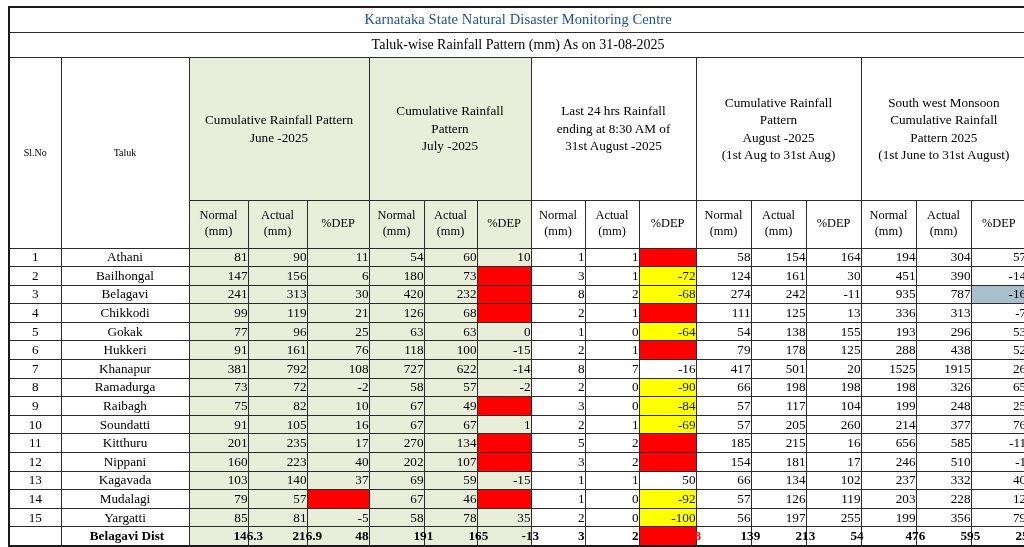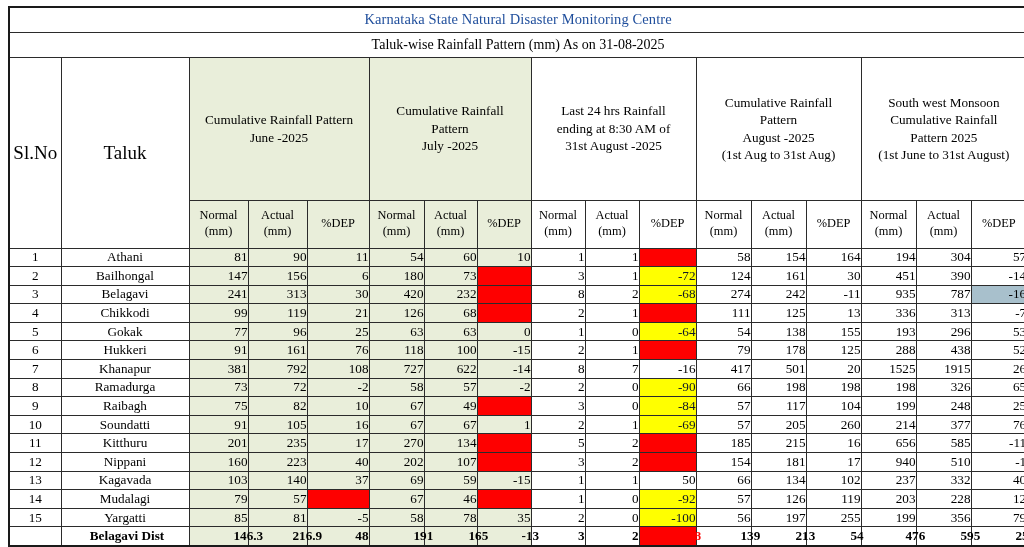--- a/index.html
+++ b/index.html
@@ -52,21 +52,21 @@
     font-size: 13.2px;
     line-height: 1.32;
     height: 143px;
     padding: 2px 3px;
   }
   .grp.green { background: #e9eeda; }
   .grp.white { background: #ffffff; }
   .stub {
     text-align: center;
     font-weight: bold;
-    font-size: 19px;
+    font-size: 10px;
     background: #ffffff;
   }
   
   .sub {
     text-align: center;
     font-weight: bold;
     font-size: 12.4px;
     height: 48px;
     line-height: 1.28;
     padding: 2px 1px;
@@ -374,21 +374,21 @@
           <td class="num g">40</td>
           <td class="num g">202</td>
           <td class="num g">107</td>
           <td class="num red">-47</td>
           <td class="num w">3</td>
           <td class="num w">2</td>
           <td class="num red">-45</td>
           <td class="num w">154</td>
           <td class="num w">181</td>
           <td class="num w">17</td>
-          <td class="num w">940</td>
+          <td class="num w">246</td>
           <td class="num w">510</td>
           <td class="num w heavy-right">-1</td>
         </tr>
         <tr>
           <td class="sl heavy-left">13</td>
           <td class="taluk">Kagavada</td>
           <td class="num g">103</td>
           <td class="num g">140</td>
           <td class="num g">37</td>
           <td class="num g">69</td>

